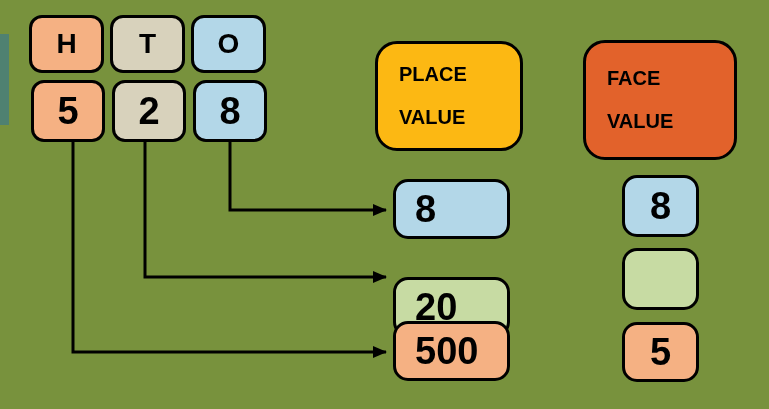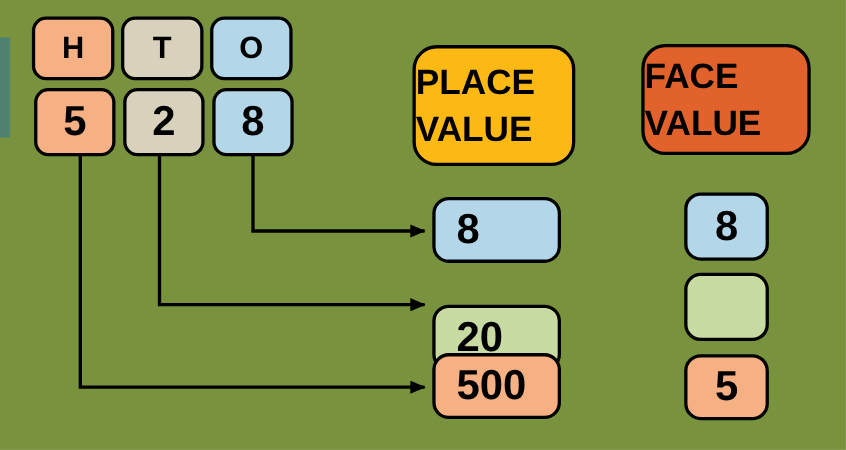--- a/index.html
+++ b/index.html
@@ -13,26 +13,26 @@
     display:flex; align-items:center; justify-content:center;
   }
   
   .hdr  { width:75px; height:58px; top:15px; border-radius:13px; font-size:28px; }
   
   .dgt  { width:74px; height:62px; top:80px; border-radius:13px; font-size:38px; }
   .c0 { left:29px; }  .c1 { left:110px; }  .c2 { left:191px; }
   .dgt.c0 { left:31px; } .dgt.c1 { left:112px; } .dgt.c2 { left:193px; }
   
   .lbl {
-    border-radius:22px; font-size:32px; line-height:43px;
-    justify-content:flex-start; 
+    border-radius:22px; font-size:20px; line-height:43px;
+    justify-content:flex-start; padding-left:21px;
   }
   .lbl .lbl-text { display:block; width:115px; }
   .lbl-place { left:375px; top:41px;  width:148px; height:110px; }
-  .lbl-face  { left:583px; top:40px;  width:154px; height:101px; }
+  .lbl-face  { left:583px; top:40px;  width:154px; height:120px; }
   
   .pv { left:393px; width:117px; height:60px; border-radius:15px;
         font-size:38px; justify-content:flex-start; padding-left:19px; }
   .pv-0 { top:179px; } .pv-1 { top:249px;margin-top:28px; } .pv-2 { top:321px; }
   
   .fv { left:622px; width:77px; height:62px; border-radius:15px; font-size:38px; }
   .fv-0 { top:175px; } .fv-1 { top:248px; } .fv-2 { top:322px; height:60px; }
   .accent-bar { position:absolute; left:0; top:34px; width:9px; height:91px; }
   .arrows { position:absolute; left:0; top:0; }
 </style>

